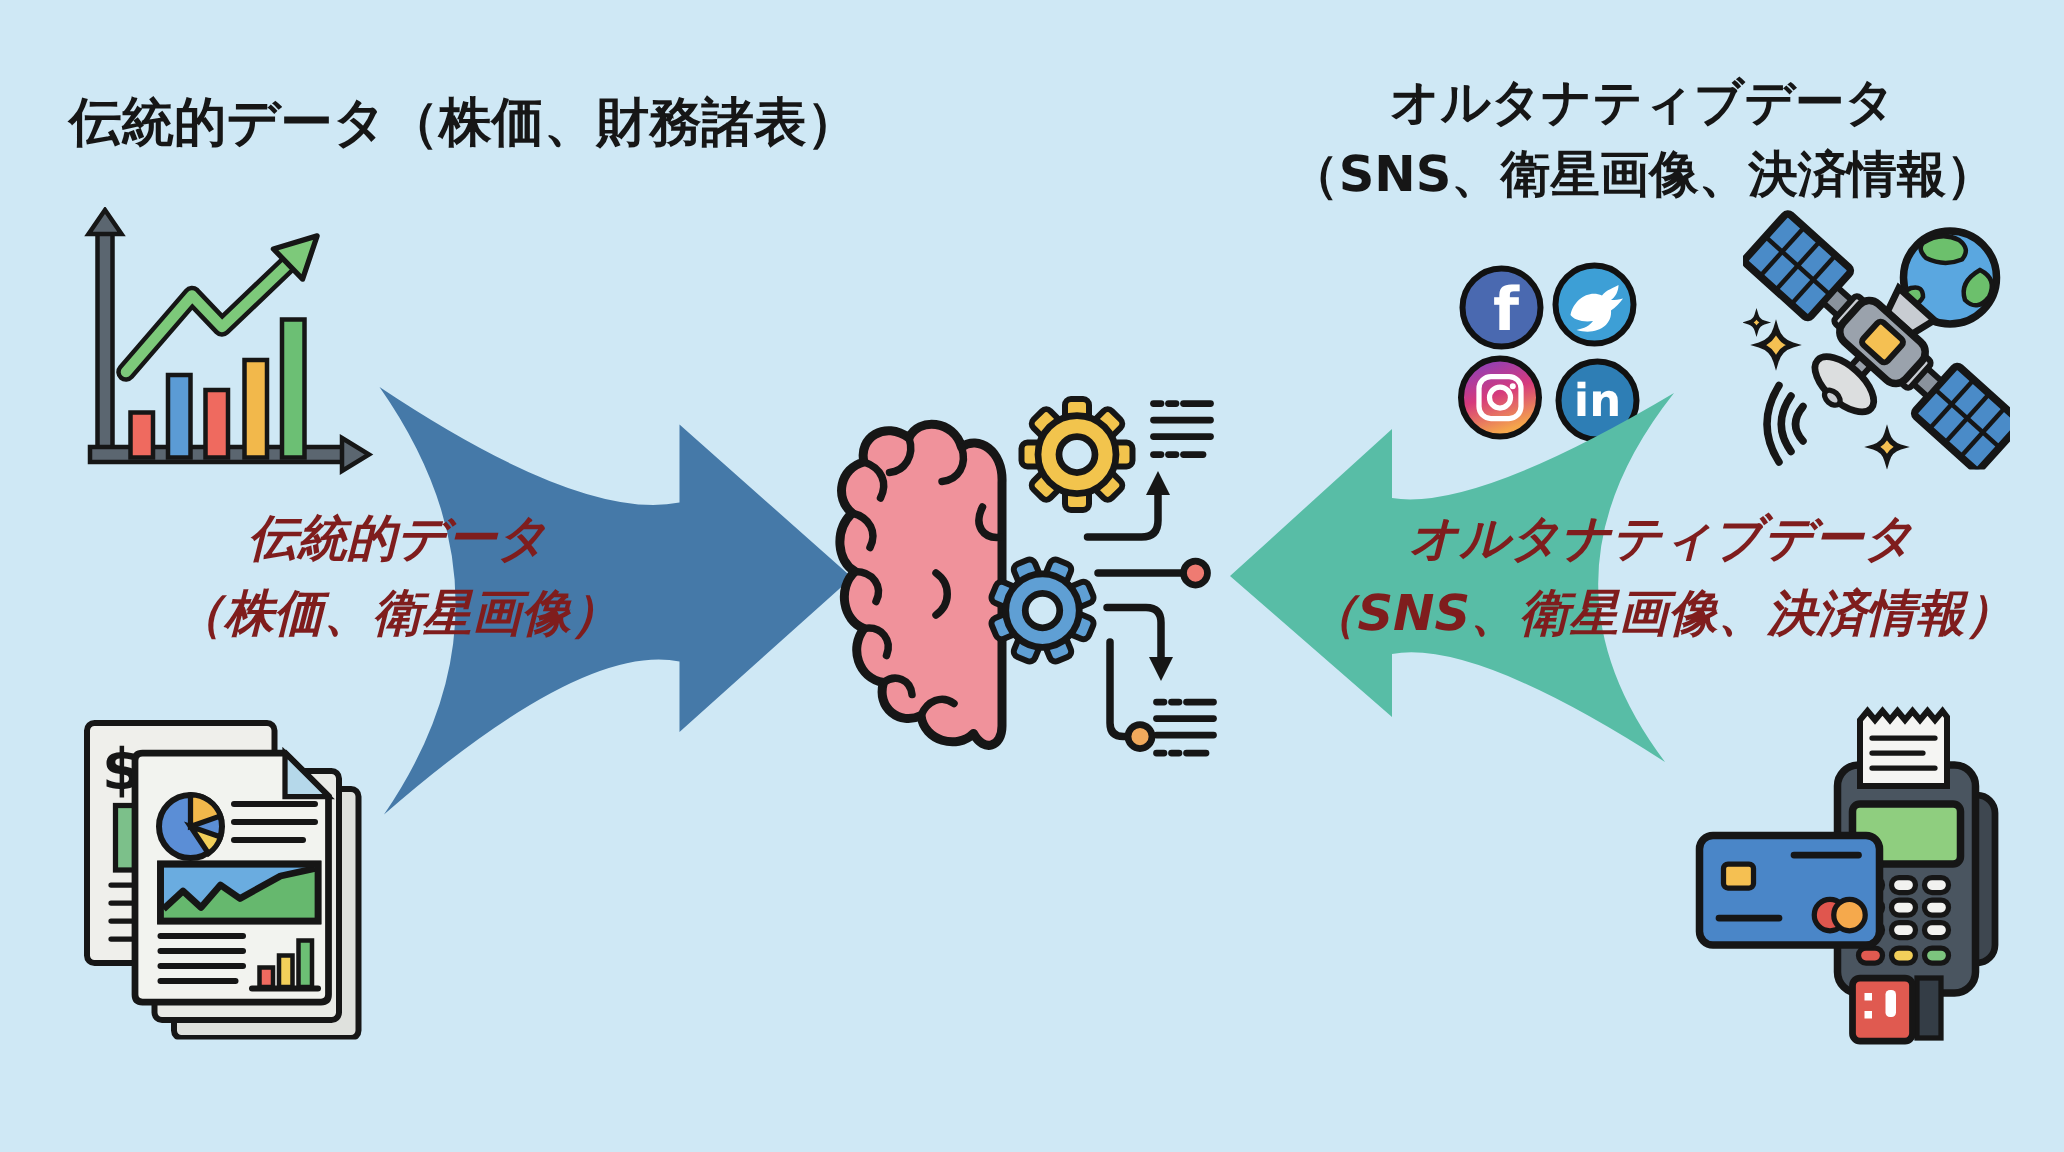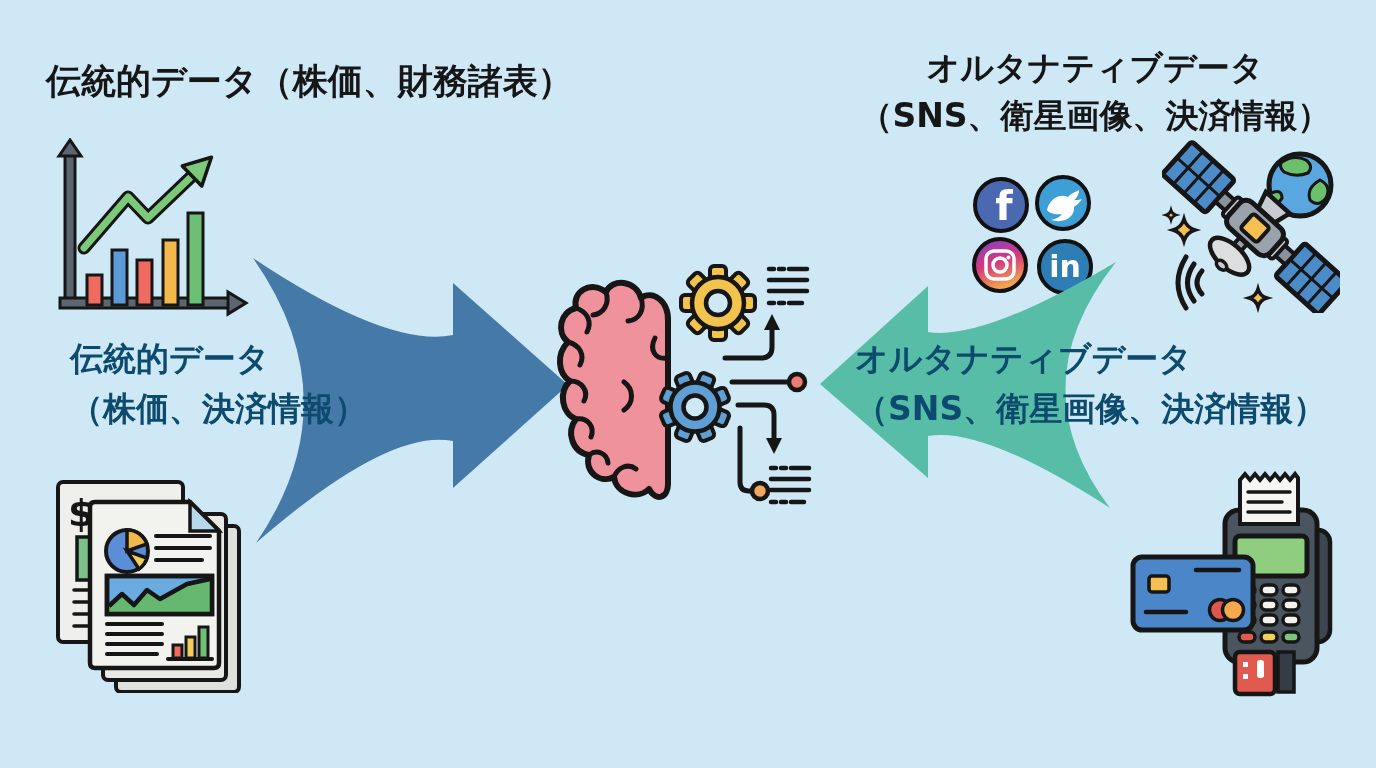--- a/index.html
+++ b/index.html
@@ -1,38 +1,38 @@
 <!DOCTYPE html>
 <html><head>
 <meta charset="utf-8">
 <style>
   html,body{margin:0;padding:0;}
   body{font-family:"DejaVu Sans","Liberation Sans",sans-serif;}
   #canvas{position:relative;width:1376px;height:768px;background:#cfe8f5;overflow:hidden;}
   .abs{position:absolute;}
-  .label{color:#0c4a6e;font-weight:700;text-align:left;z-index:5;line-height:1.5;}
+  .label{color:#7f1d1d;font-weight:700;text-align:center;z-index:5;line-height:1.5;font-style:italic;}
   .title{color:#161616;font-weight:700;z-index:5;}
   svg{display:block;}
   svg text{font-family:"DejaVu Sans","Liberation Sans",sans-serif;font-weight:700;}
 </style>
 </head>
 <body>
 
 <div id="canvas">
 
   <div class="abs title" style="left:46px;top:58px;font-size:35px;">伝統的データ（株価、財務諸表）</div>
 
   <div class="abs title" style="left:840px;top:44px;width:510px;text-align:center;font-size:33px;line-height:1.45;">
     <div>オルタナティブデータ</div>
     <div>（SNS、衛星画像、決済情報）</div>
   </div>
 
   <div class="abs label" style="left:70px;top:334px;width:390px;font-size:33px;">
     <div>伝統的データ</div>
-    <div>（株価、決済情報）</div>
+    <div>（株価、衛星画像）</div>
   </div>
 
   <div class="abs label" style="left:855px;top:334px;width:505px;font-size:33px;">
     <div>オルタナティブデータ</div>
     <div>（SNS、衛星画像、決済情報）</div>
   </div>
 
 
   <svg class="abs" style="left:248px;top:253px;z-index:1;" width="322" height="295" viewBox="0 0 322 295">
     <path d="M 5,5 Q 140,95 205,82 L 205,30 L 320,132 L 205,235 L 205,188 Q 140,175 8,290 Q 105,148 5,5 Z" fill="#4579a8"></path>

